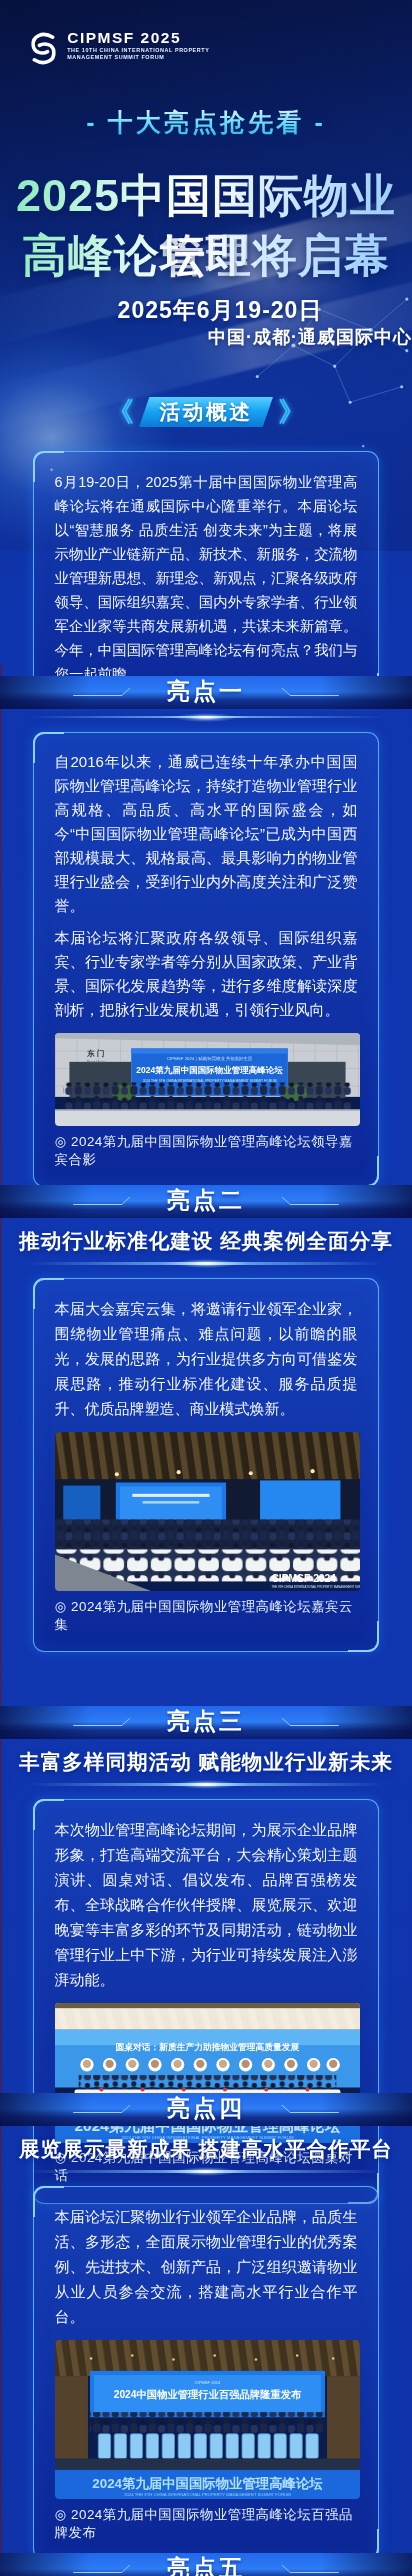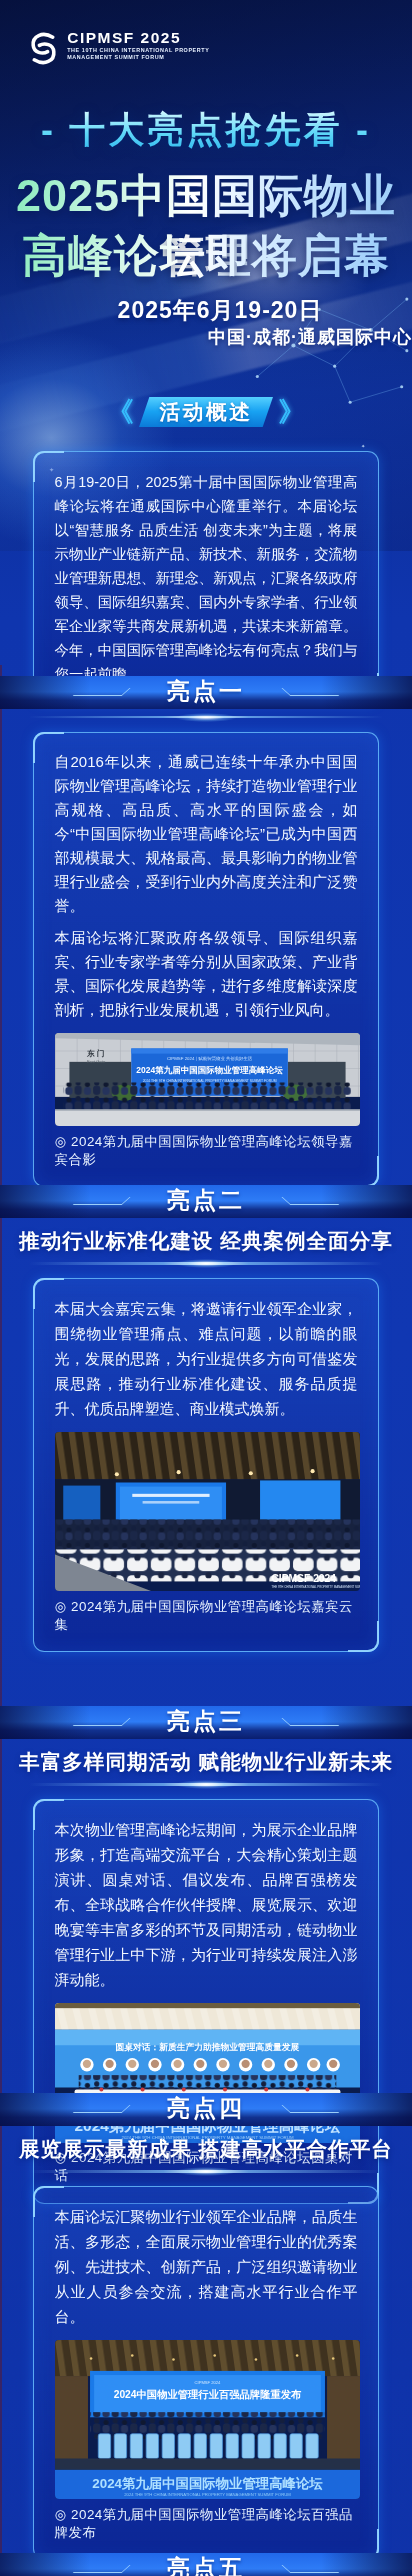--- a/index.html
+++ b/index.html
@@ -11,21 +11,21 @@
   
   .hero{height:551px;position:relative;
     background:linear-gradient(165deg,rgba(4,10,40,.55) 0%,rgba(10,30,100,.25) 34%,rgba(30,90,200,.12) 60%,rgba(10,30,110,.4) 100%);}
   .streak{position:absolute;left:-62px;width:567px;height:46px;transform:rotate(-14deg);
     background:linear-gradient(90deg,transparent,rgba(150,210,255,.16) 45%,rgba(255,255,255,.28) 55%,transparent);filter:blur(1px);}
   .glow{position:absolute;border-radius:50%;pointer-events:none;}
   .logo{position:absolute;top:30px;left:27px;display:flex;align-items:flex-start;}
   .logo-mark{width:33px;height:37px;margin-right:7.2px;}
   .logo-text .brand{color:#fff;font-size:15.5px;font-weight:bold;letter-spacing:1.5px;line-height:16.5px;}
   .logo-text .sub{color:#e8f1ff;font-size:5.4px;letter-spacing:0.6px;line-height:7.2px;font-weight:bold;}
-  .tagline{position:absolute;top:106px;width:100%;text-align:center;font-size:36px;font-weight:900;letter-spacing:3.1px;
+  .tagline{position:absolute;top:106px;width:100%;text-align:center;font-size:25px;font-weight:900;letter-spacing:3.1px;
     background:linear-gradient(180deg,#cff8ff 10%,#5fd8f8 55%,#2fb6ee 95%);-webkit-background-clip:text;background-clip:text;color:transparent;
     filter:drop-shadow(0 2.1px 5.2px rgba(0,40,120,.55));}
   .mtitle{position:absolute;width:100%;text-align:center;font-weight:900;font-size:45px;letter-spacing:1px;
     background:linear-gradient(100deg,#7fe9b6 0%,#b9f3d9 20%,#ffffff 46%,#d6ecff 62%,#8ec6f8 100%);
     -webkit-background-clip:text;background-clip:text;color:transparent;
     filter:drop-shadow(0 3.1px 4.1px rgba(4,20,80,.6));}
   .mtitle.l1{top:166px;}
   .mtitle.l2{top:226px;}
   .hdate{position:absolute;top:295px;width:100%;text-align:center;color:#fff;font-size:23px;font-weight:900;letter-spacing:1px;text-shadow:0 1.5px 4.1px rgba(0,20,90,.6);margin-left:14px;}
   .hvenue{position:absolute;top:325px;width:100%;text-align:right;color:#fff;font-size:18px;font-weight:bold;letter-spacing:1px;text-shadow:0 1.5px 4.1px rgba(0,20,90,.6);}

